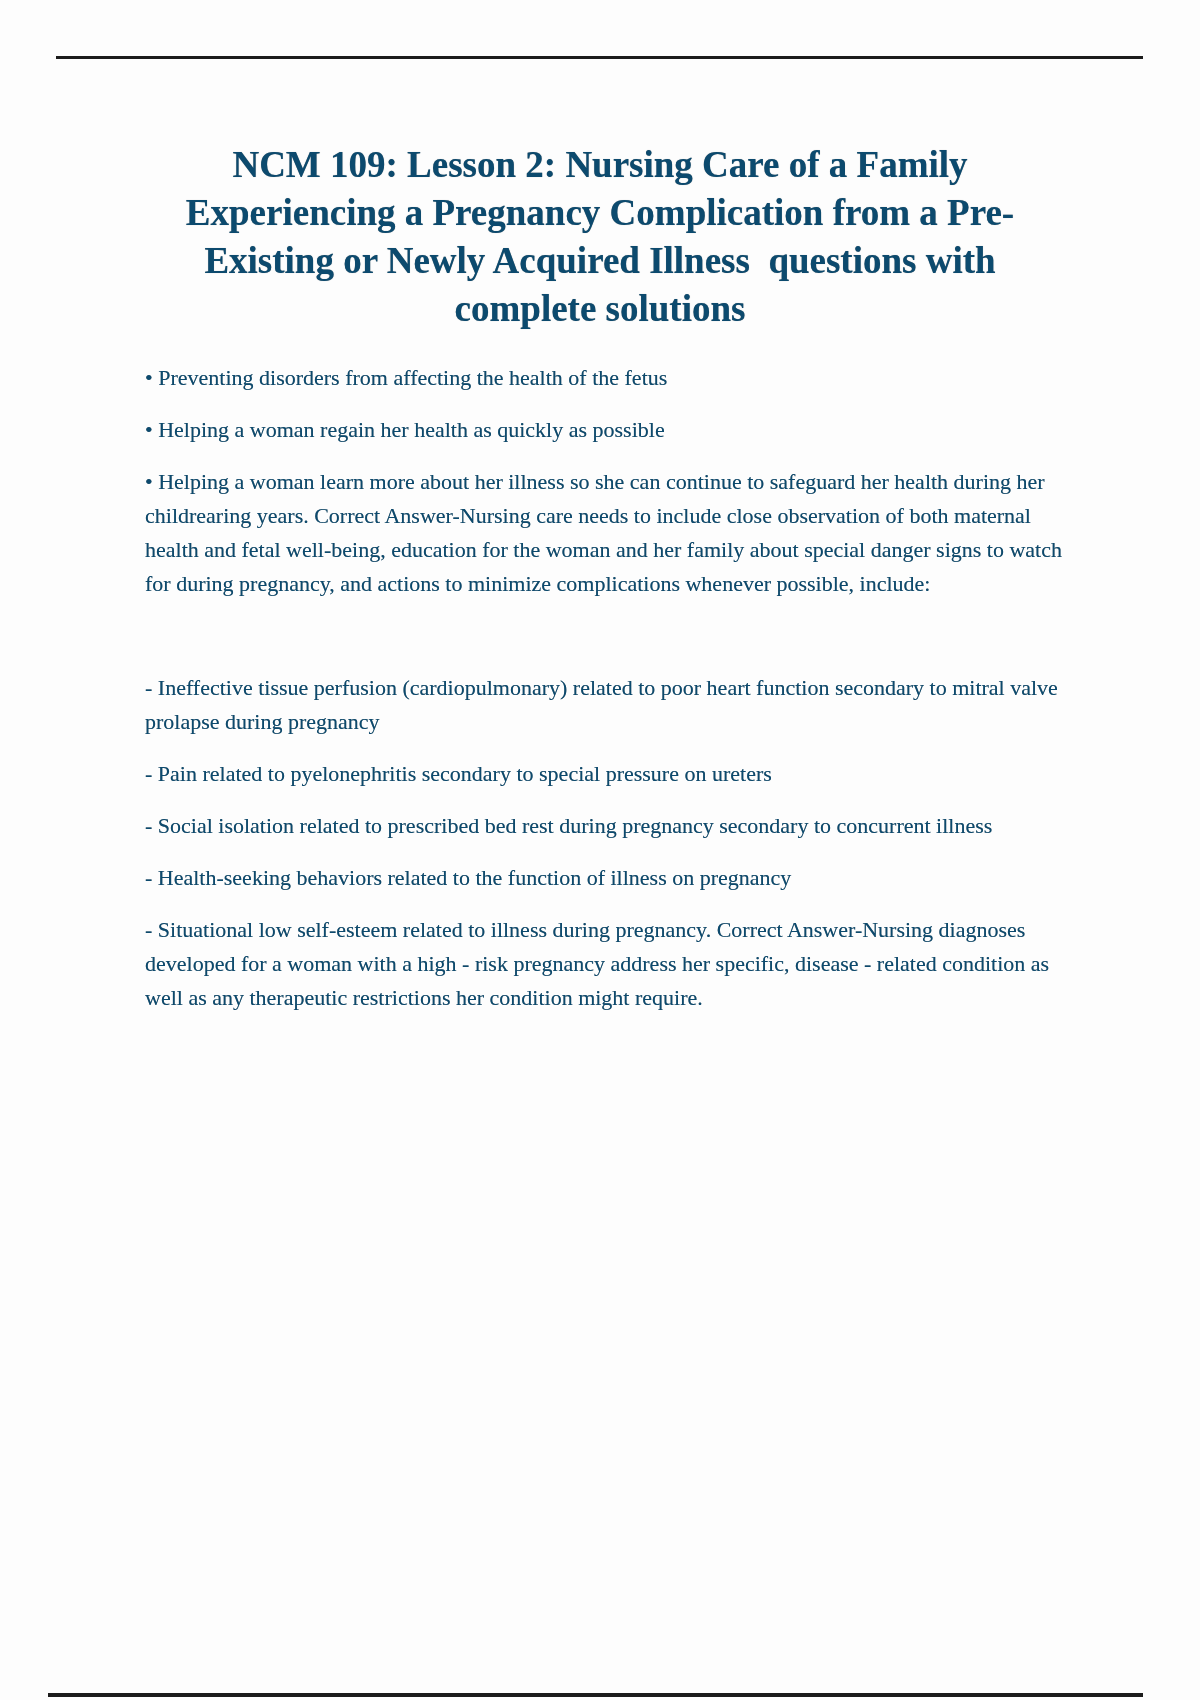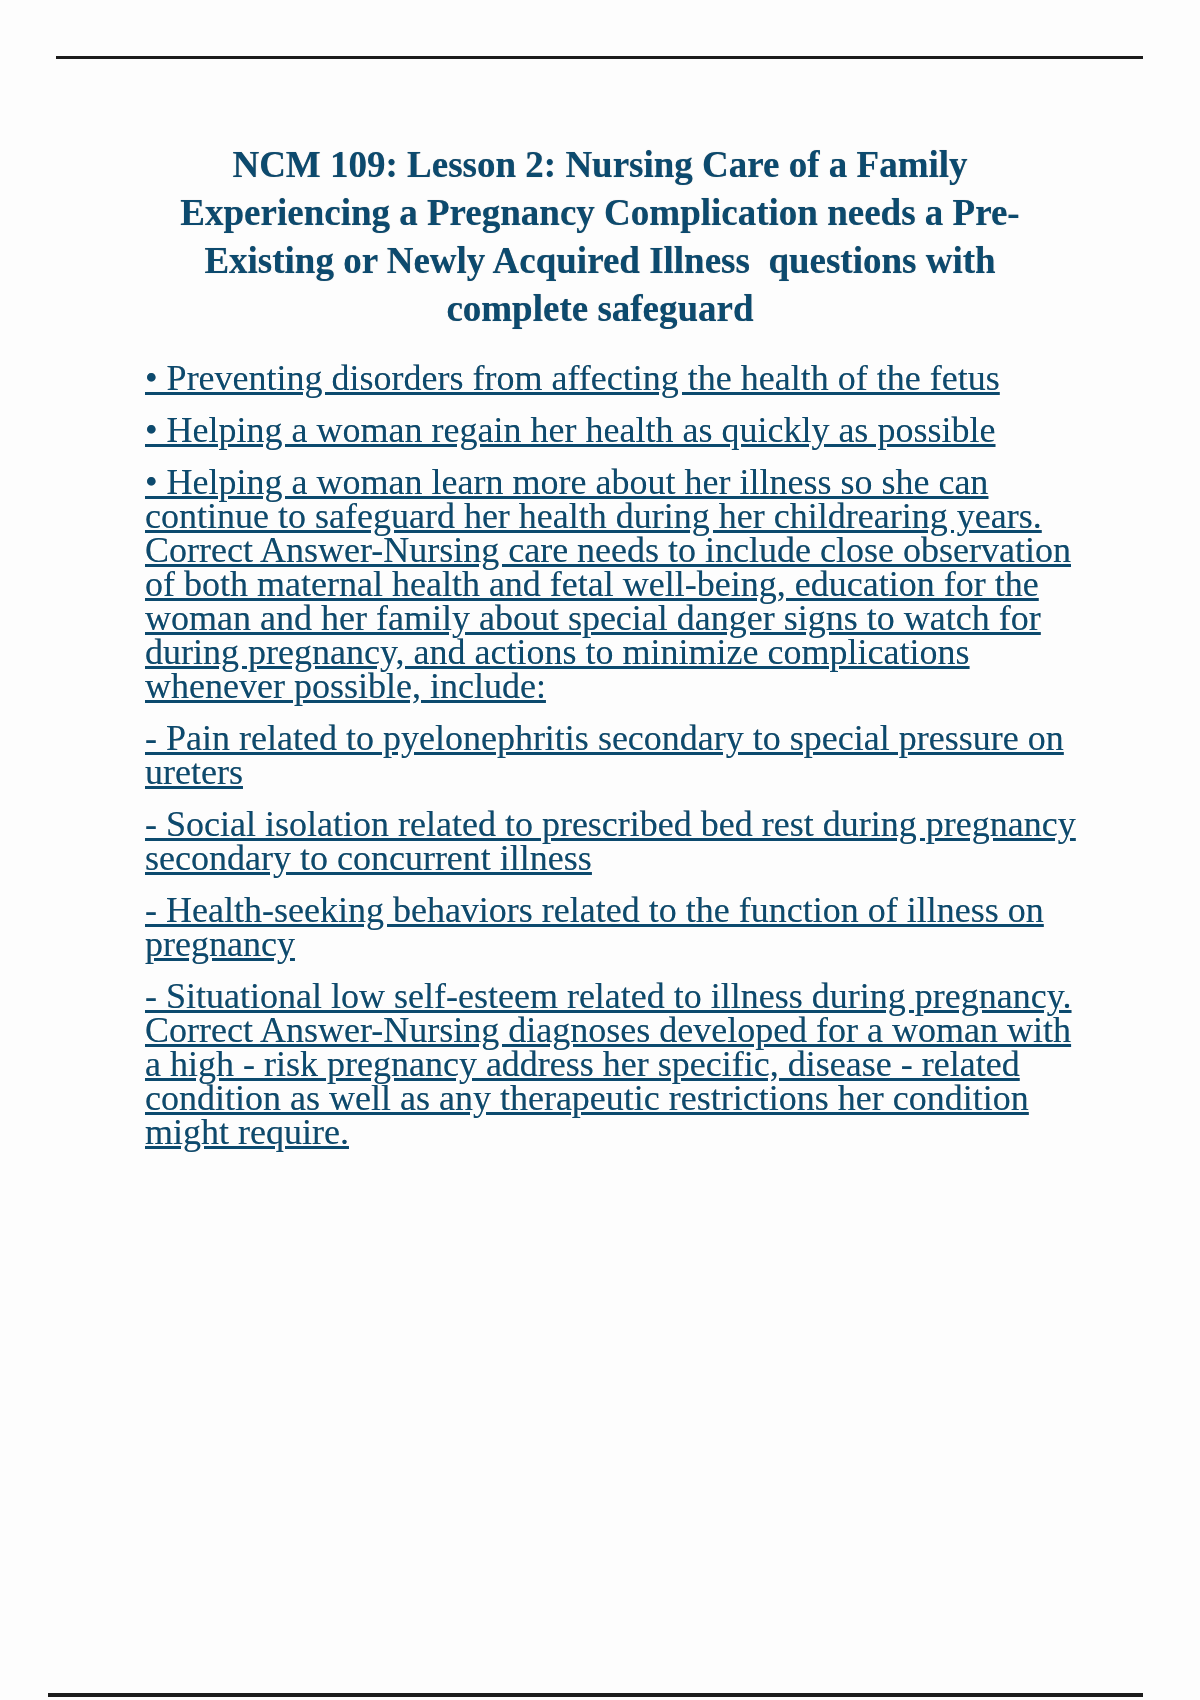--- a/index.html
+++ b/index.html
@@ -44,50 +44,50 @@
     text-shadow: 0 0 0.7px rgba(0,0,0,0.45);
   }
   .title-line {
     white-space: pre; 
   }
   .body-text {
     position: absolute;
     left: 145px;
     top: 361px;
     width: 940px;
-    font-size: 36px;
+    font-size: 22px;
     line-height: 34px;
     text-shadow: 0 0 0.6px rgba(0,0,0,0.38);
-    text-decoration: underline;
   }
   .para {
     margin: 0 0 18px 0;
   }
   .para.gap-before {
     margin-top: 70px;
   }
 </style>
 </head>
 <body>
 
 <div class="page">
 
   <div class="rule rule-top"></div>
 
   <div class="title">
     <div class="title-line">NCM 109: Lesson 2: Nursing Care of a Family</div>
-    <div class="title-line">Experiencing a Pregnancy Complication needs a Pre-</div>
+    <div class="title-line">Experiencing a Pregnancy Complication from a Pre-</div>
     <div class="title-line">Existing or Newly Acquired Illness  questions with</div>
-    <div class="title-line">complete safeguard</div>
+    <div class="title-line">complete solutions</div>
   </div>
 
   <div class="body-text">
     <p class="para">• Preventing disorders from affecting the health of the fetus</p>
     <p class="para">• Helping a woman regain her health as quickly as possible</p>
     <p class="para">• Helping a woman learn more about her illness so she can continue to safeguard her health during her childrearing years. Correct Answer-Nursing care needs to include close observation of both maternal health and fetal well-being, education for the woman and her family about special danger signs to watch for during pregnancy, and actions to minimize complications whenever possible, include:</p>
+    <p class="para gap-before">- Ineffective tissue perfusion (cardiopulmonary) related to poor heart function secondary to mitral valve prolapse during pregnancy</p>
     <p class="para">- Pain related to pyelonephritis secondary to special pressure on ureters</p>
     <p class="para">- Social isolation related to prescribed bed rest during pregnancy secondary to concurrent illness</p>
     <p class="para">- Health-seeking behaviors related to the function of illness on pregnancy</p>
     <p class="para">- Situational low self-esteem related to illness during pregnancy. Correct Answer-Nursing diagnoses developed for a woman with a high - risk pregnancy address her specific, disease - related condition as well as any therapeutic restrictions her condition might require.</p>
   </div>
 
   <div class="rule rule-bottom"></div>
 
 </div>
 

